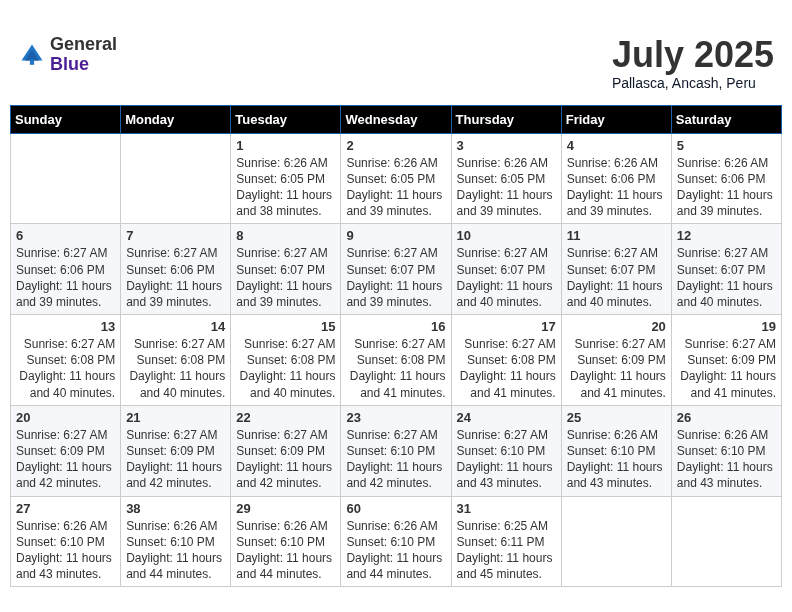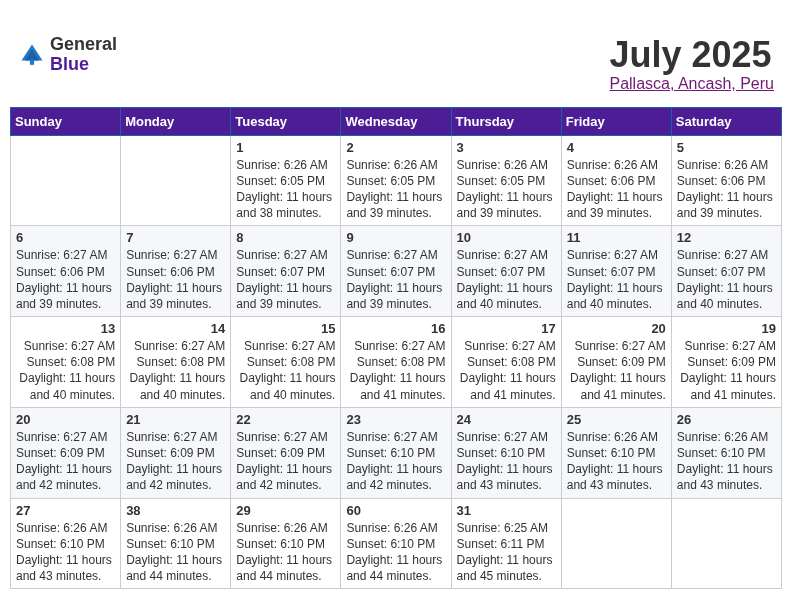--- a/index.html
+++ b/index.html
@@ -37,31 +37,30 @@
     .title-block {
       text-align: left;
     }
     .month-year {
       font-size: 36px;
       font-weight: bold;
       color: #333;
       line-height: 1.1;
     }
     .subtitle {
-      font-size: 16px;
-      color: #701a75;
-      text-decoration: underline;
+      font-size: 14px;
+      color: #0f172a;
     }
     .calendar {
       width: 100%;
       border-collapse: collapse;
       border: 1px solid #ccc;
     }
     .calendar th {
-      background-color: #4c1d95;
+      background-color: #000000;
       color: #fff;
       font-size: 13px;
       font-weight: bold;
       padding: 6px 4px;
       text-align: left;
       border: 1px solid #1a5fa8;
     }
     .calendar td {
       vertical-align: top;
       border: 1px solid #ccc;

